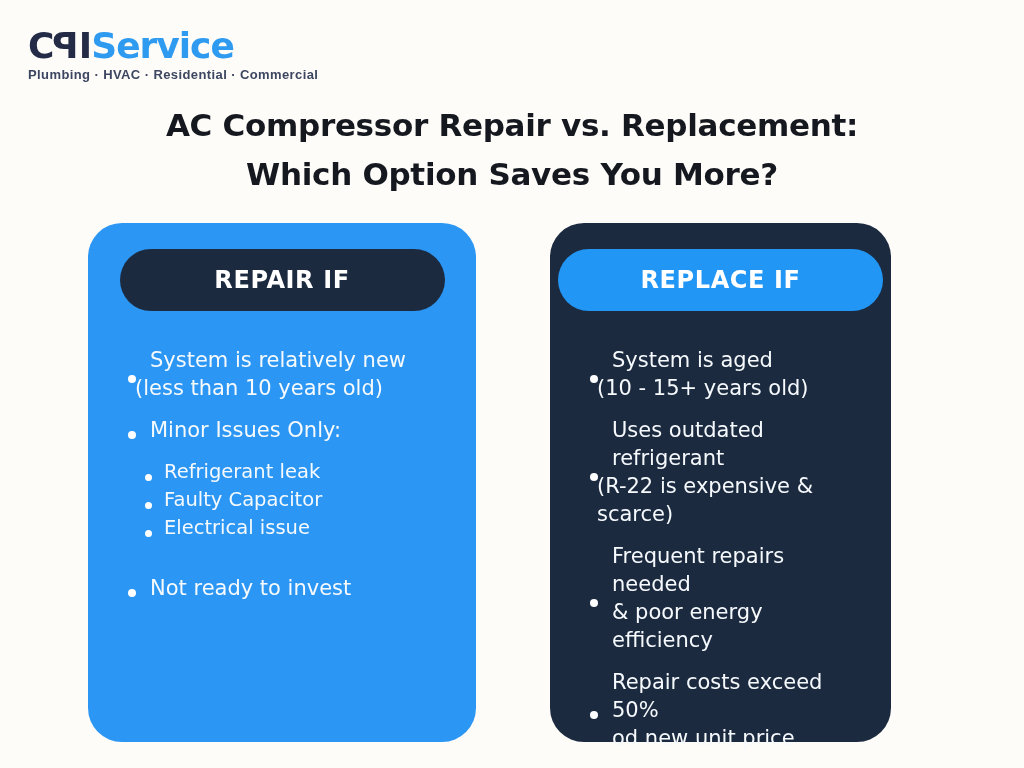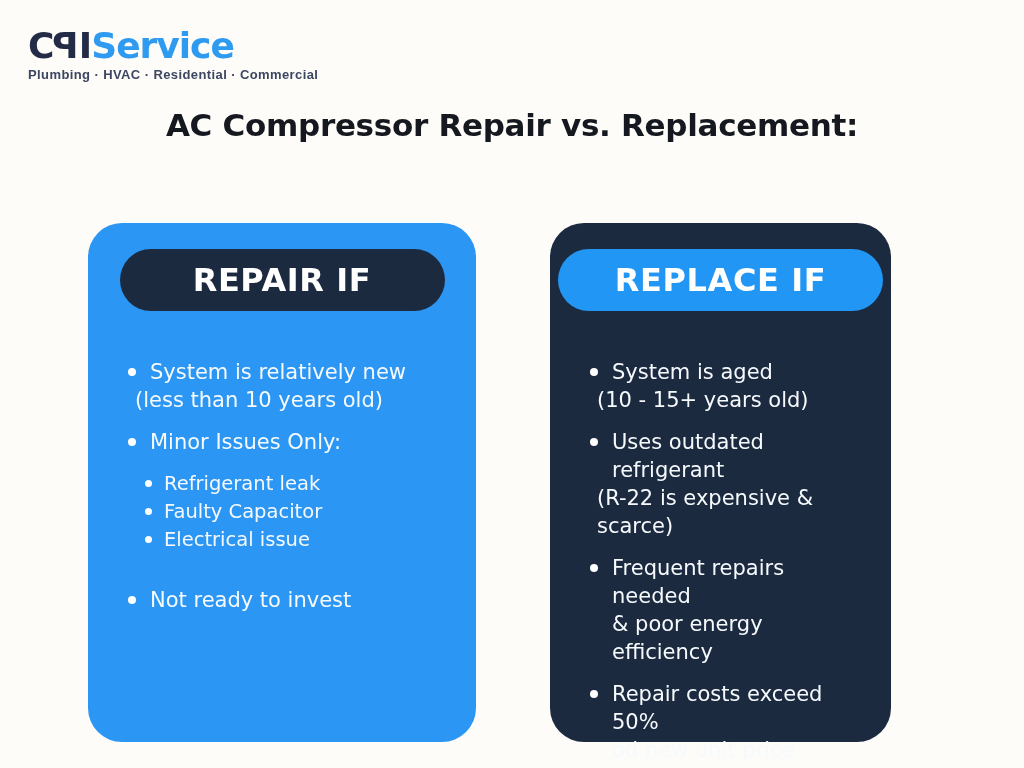--- a/index.html
+++ b/index.html
@@ -69,40 +69,41 @@
     box-sizing: border-box;
   }
   .card-left  { left: 88px;  width: 388px; }
   .card-right { left: 550px; width: 341px; }
   .card-blue  { background: #2b96f3; }
   .card-navy  { background: #1c2a40; }
 
   .pill {
     width: 325px;
     height: 62px;
-    margin: 26px auto 16px;
+    margin: 26px auto 4px;
     border-radius: 31px;
     display: flex;
     align-items: center;
     justify-content: center;
-    font-size: 32px;
+    font-size: 24px;
     font-weight: bold;
     color: #ffffff;
     letter-spacing: 0.6px;
   }
   .pill-navy { background: #1c2a40; }
   .pill-blue { background: #2196f4; }
 
   .items {
     padding: 31px 24px 0 40px;
     color: #f6fafd;
   }
   .item {
     display: flex;
     margin-bottom: 14px;
+    align-items: center;
   }
   .item .dot {
     flex: none;
     width: 8px;
     height: 8px;
     border-radius: 50%;
     background: #ffffff;
     margin-top: 10px;
     margin-right: 14px;
   }
@@ -134,20 +135,21 @@
 
   <div class="logo">
     <div class="brand">
       <span class="navy-letter">C</span><span class="navy-letter mirror">P</span><span class="navy-letter">I</span><span class="brand-second">Service</span>
     </div>
     <div class="tagline">Plumbing · HVAC · Residential · Commercial</div>
   </div>
 
   <h1 class="title">
     <div>AC Compressor Repair vs. Replacement:</div>
+    <div>Which Option Saves You More?</div>
   </h1>
 
   <section class="card card-left card-blue">
     <div class="pill pill-navy">
       <span>REPAIR IF</span>
     </div>
     <div class="items">
         <div class="item level1">
           <span class="dot"></span>
           <div class="txt">

